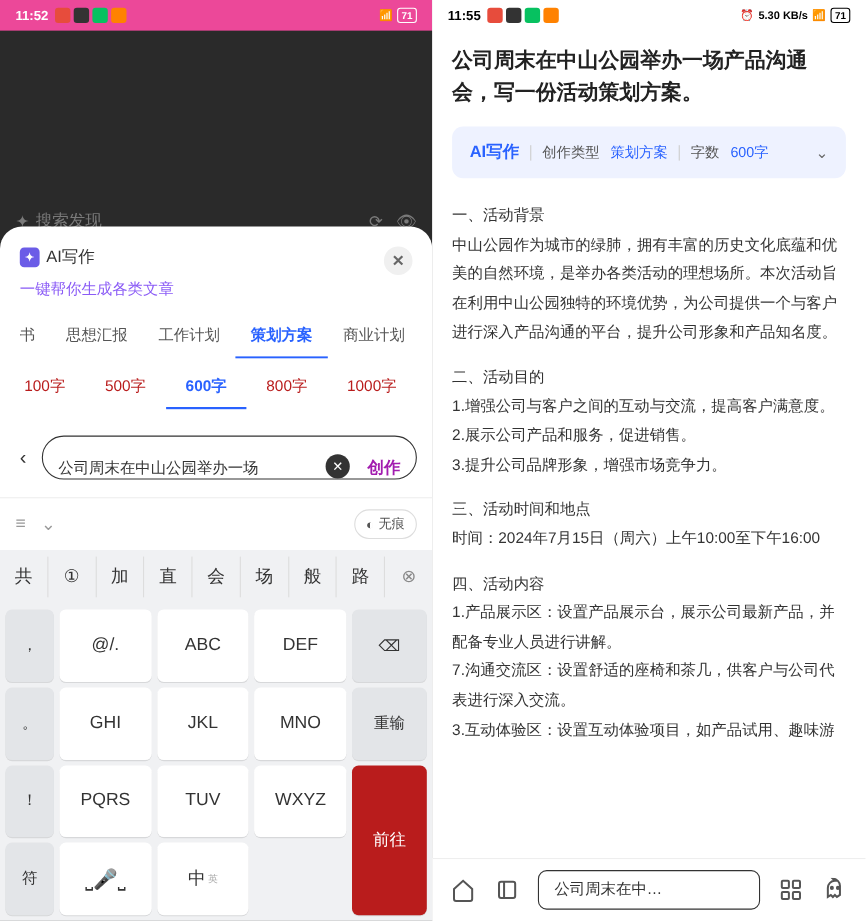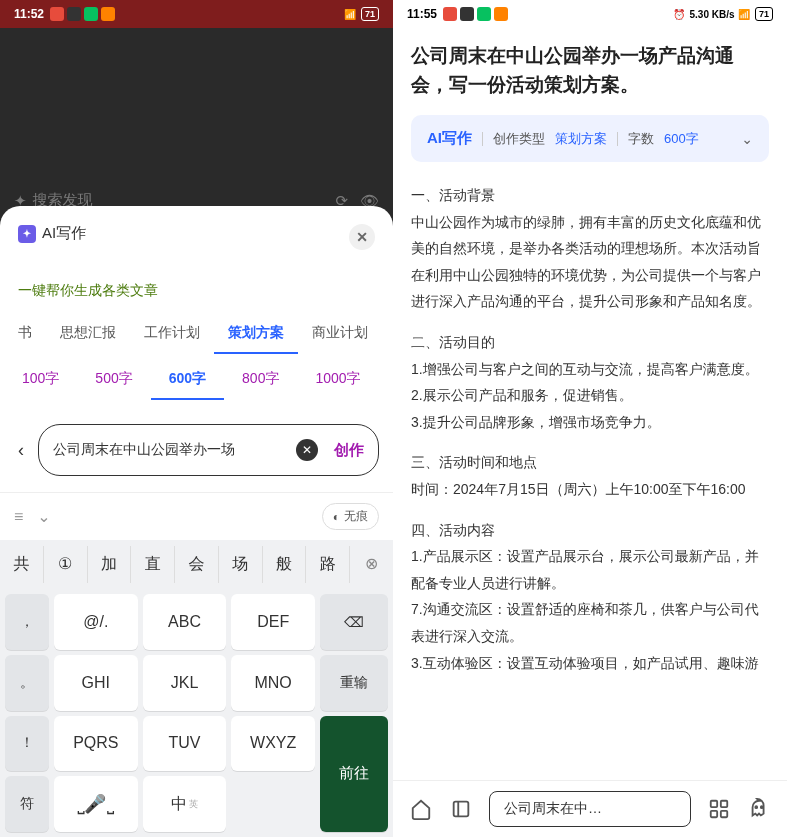--- a/index.html
+++ b/index.html
@@ -3,21 +3,21 @@
   <meta charset="utf-8">
   <style>
     * { margin: 0; padding: 0; box-sizing: border-box; }
     body { font-family: -apple-system, "PingFang SC", sans-serif; background: #fff; width: 787px; height: 837px; display: flex; overflow: hidden; }
     .screen { position: relative; overflow: hidden; }
     .left-screen { width: 393px; background: #2a2a2a; display: flex; flex-direction: column; }
     .right-screen { width: 394px; background: #fff; display: flex; flex-direction: column; }
     
     
     .status-bar { height: 28px; display: flex; justify-content: space-between; align-items: center; padding: 0 14px; font-size: 12px; font-weight: 600; }
-    .status-bar.dark { color: #fff; background: #7f1d1d; }
+    .status-bar.dark { color: #fff; background: #ec4899; }
     .status-bar.light { color: #000; background: #fff; }
     .status-left { display: flex; align-items: center; gap: 6px; }
     .status-right { display: flex; align-items: center; gap: 4px; font-size: 10px; }
     .status-app-icons { display: flex; gap: 3px; }
     .app-dot { width: 14px; height: 14px; border-radius: 3px; display: inline-block; }
     .app-red { background: #e74c3c; }
     .app-dark { background: #333; }
     .app-green { background: #07c160; }
     .app-orange { background: #ff8200; }
     .battery { display: inline-flex; align-items: center; border: 1px solid currentColor; border-radius: 3px; padding: 1px 3px; font-size: 9px; height: 14px; }
@@ -27,52 +27,52 @@
     .search-discover { position: absolute; bottom: 8px; left: 14px; right: 14px; display: flex; align-items: center; justify-content: space-between; color: #7a7a7a; font-size: 15px; }
     .search-discover-left { display: flex; align-items: center; gap: 6px; }
     .eye-icons { display: flex; gap: 12px; color: #7a7a7a; }
     
     
     .bottom-sheet { background: #fff; border-radius: 20px 20px 0 0; flex: 1; display: flex; flex-direction: column; margin-top: -12px; position: relative; z-index: 2; }
     .sheet-header { padding: 18px 18px 4px; display: flex; justify-content: space-between; align-items: flex-start; }
     .sheet-title-row { display: flex; align-items: center; gap: 6px; font-size: 15px; color: #333; }
     .ai-icon { width: 18px; height: 18px; background: #6b5ce7; border-radius: 4px; display: inline-flex; align-items: center; justify-content: center; color: #fff; font-size: 10px; font-weight: bold; }
     .close-btn { width: 26px; height: 26px; border-radius: 50%; background: #f0f0f0; display: flex; align-items: center; justify-content: center; color: #666; font-size: 14px; font-weight: bold; }
-    .sheet-subtitle { padding: 0 18px 14px; color: #4d7c0f; font-size: 14px; margin-top: 28px; }
+    .sheet-subtitle { padding: 0 18px 14px; color: #8b5cf6; font-size: 14px; }
     
     
     .tabs-row { display: flex; padding: 0 4px; gap: 0; border-bottom: none; overflow: hidden; }
     .tab { padding: 10px 14px; font-size: 14px; color: #555; white-space: nowrap; }
     .tab.active { color: #2962ff; font-weight: 600; border-bottom: 2px solid #2962ff; }
     .word-tabs { display: flex; padding: 0 4px; gap: 0; margin-top: 6px; }
-    .word-tab { padding: 10px 18px; font-size: 14px; color: #a21caf; }
+    .word-tab { padding: 10px 18px; font-size: 14px; color: #b91c1c; }
     .word-tab.active { color: #2962ff; font-weight: 600; border-bottom: 2px solid #2962ff; }
     
     
     .input-row { display: flex; align-items: center; padding: 24px 14px 16px; gap: 10px; }
     .back-arrow { font-size: 18px; color: #333; padding: 0 4px; }
-    .input-pill { flex: 1; display: flex; align-items: center; border: 1.5px solid #333; border-radius: 22px; padding: 0 6px 0 14px; height: 52px; }
+    .input-pill { flex: 1; display: flex; align-items: flex-end; border: 1.5px solid #333; border-radius: 22px; padding: 0 6px 0 14px; height: 40px; }
     .input-text { flex: 1; font-size: 14px; color: #333; overflow: hidden; white-space: nowrap; }
     .clear-btn { width: 22px; height: 22px; background: #333; border-radius: 50%; display: flex; align-items: center; justify-content: center; color: #fff; font-size: 12px; margin: 0 8px; }
     .create-btn { color: #a21caf; font-size: 15px; font-weight: 600; padding: 0 8px; }
     
     
     .keyboard-area { background: #f0f1f3; flex: 1; display: flex; flex-direction: column; }
     .kb-toolbar { display: flex; align-items: center; justify-content: space-between; padding: 10px 14px; background: #fff; border-top: 1px solid #eee; }
     .kb-toolbar-left { display: flex; gap: 14px; align-items: center; color: #999; }
     .stealth-btn { display: flex; align-items: center; gap: 4px; border: 1px solid #ddd; border-radius: 14px; padding: 4px 10px; font-size: 12px; color: #555; }
     .kb-suggest { display: flex; background: #f0f1f3; padding: 6px 0; }
     .suggest-item { flex: 1; text-align: center; padding: 8px 0; font-size: 16px; color: #333; border-right: 1px solid #ddd; }
     .suggest-item:last-child { border: none; }
     .suggest-item.del { color: #888; }
     .kb-grid { display: grid; grid-template-columns: 44px 1fr 1fr 1fr 68px; gap: 5px; padding: 5px; flex: 1; }
     .kb-key { background: #fff; border-radius: 6px; display: flex; align-items: center; justify-content: center; font-size: 16px; color: #333; min-height: 48px; box-shadow: 0 1px 0 rgba(0,0,0,0.1); }
     .kb-key.side { background: #e3e5e8; font-size: 14px; }
     .kb-key.func { background: #e3e5e8; font-size: 14px; }
-    .kb-key.go { background: #14532d; color: #fff; grid-row: span 2; font-size: 15px; }
+    .kb-key.go { background: #b91c1c; color: #fff; grid-row: span 2; font-size: 15px; }
     .kb-key.mic { font-size: 18px; }
     .kb-key .sub { font-size: 9px; color: #aaa; margin-left: 2px; }
     
     
     .right-content { padding: 14px 18px; flex: 1; overflow: hidden; }
     .prompt-title { font-size: 19px; font-weight: 600; color: #222; line-height: 1.5; margin-bottom: 16px; }
     .ai-banner { background: #eef2ff; border-radius: 10px; padding: 14px 16px; display: flex; align-items: center; justify-content: space-between; margin-bottom: 20px; }
     .ai-banner-left { display: flex; align-items: center; gap: 10px; font-size: 13px; color: #555; }
     .ai-brand { color: #2962ff; font-weight: bold; font-size: 15px; }
     .divider-v { width: 1px; height: 14px; background: #ccc; }

